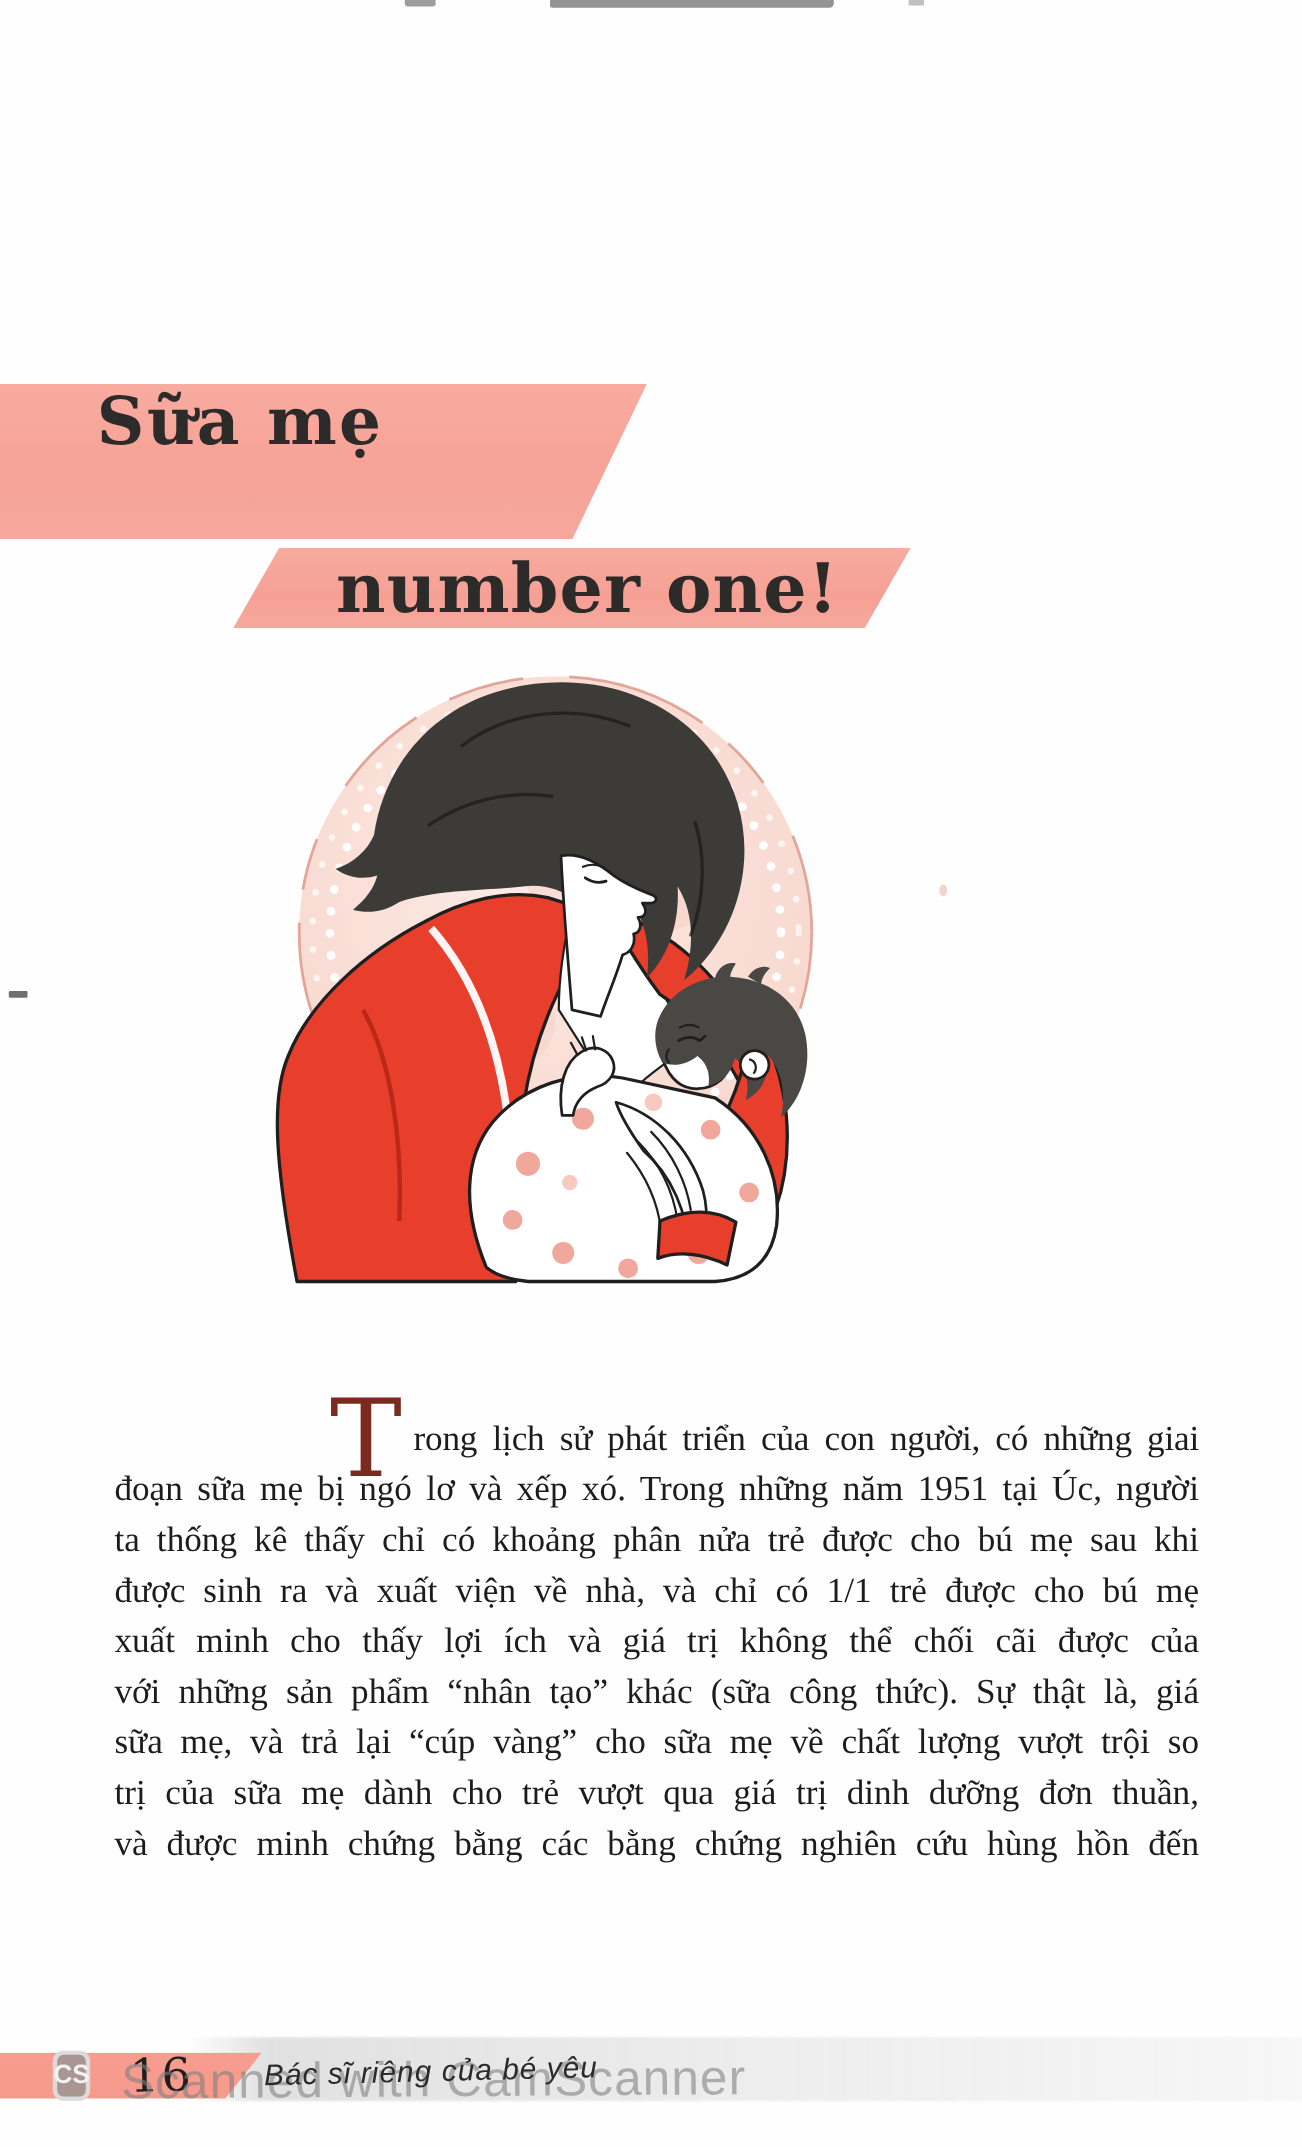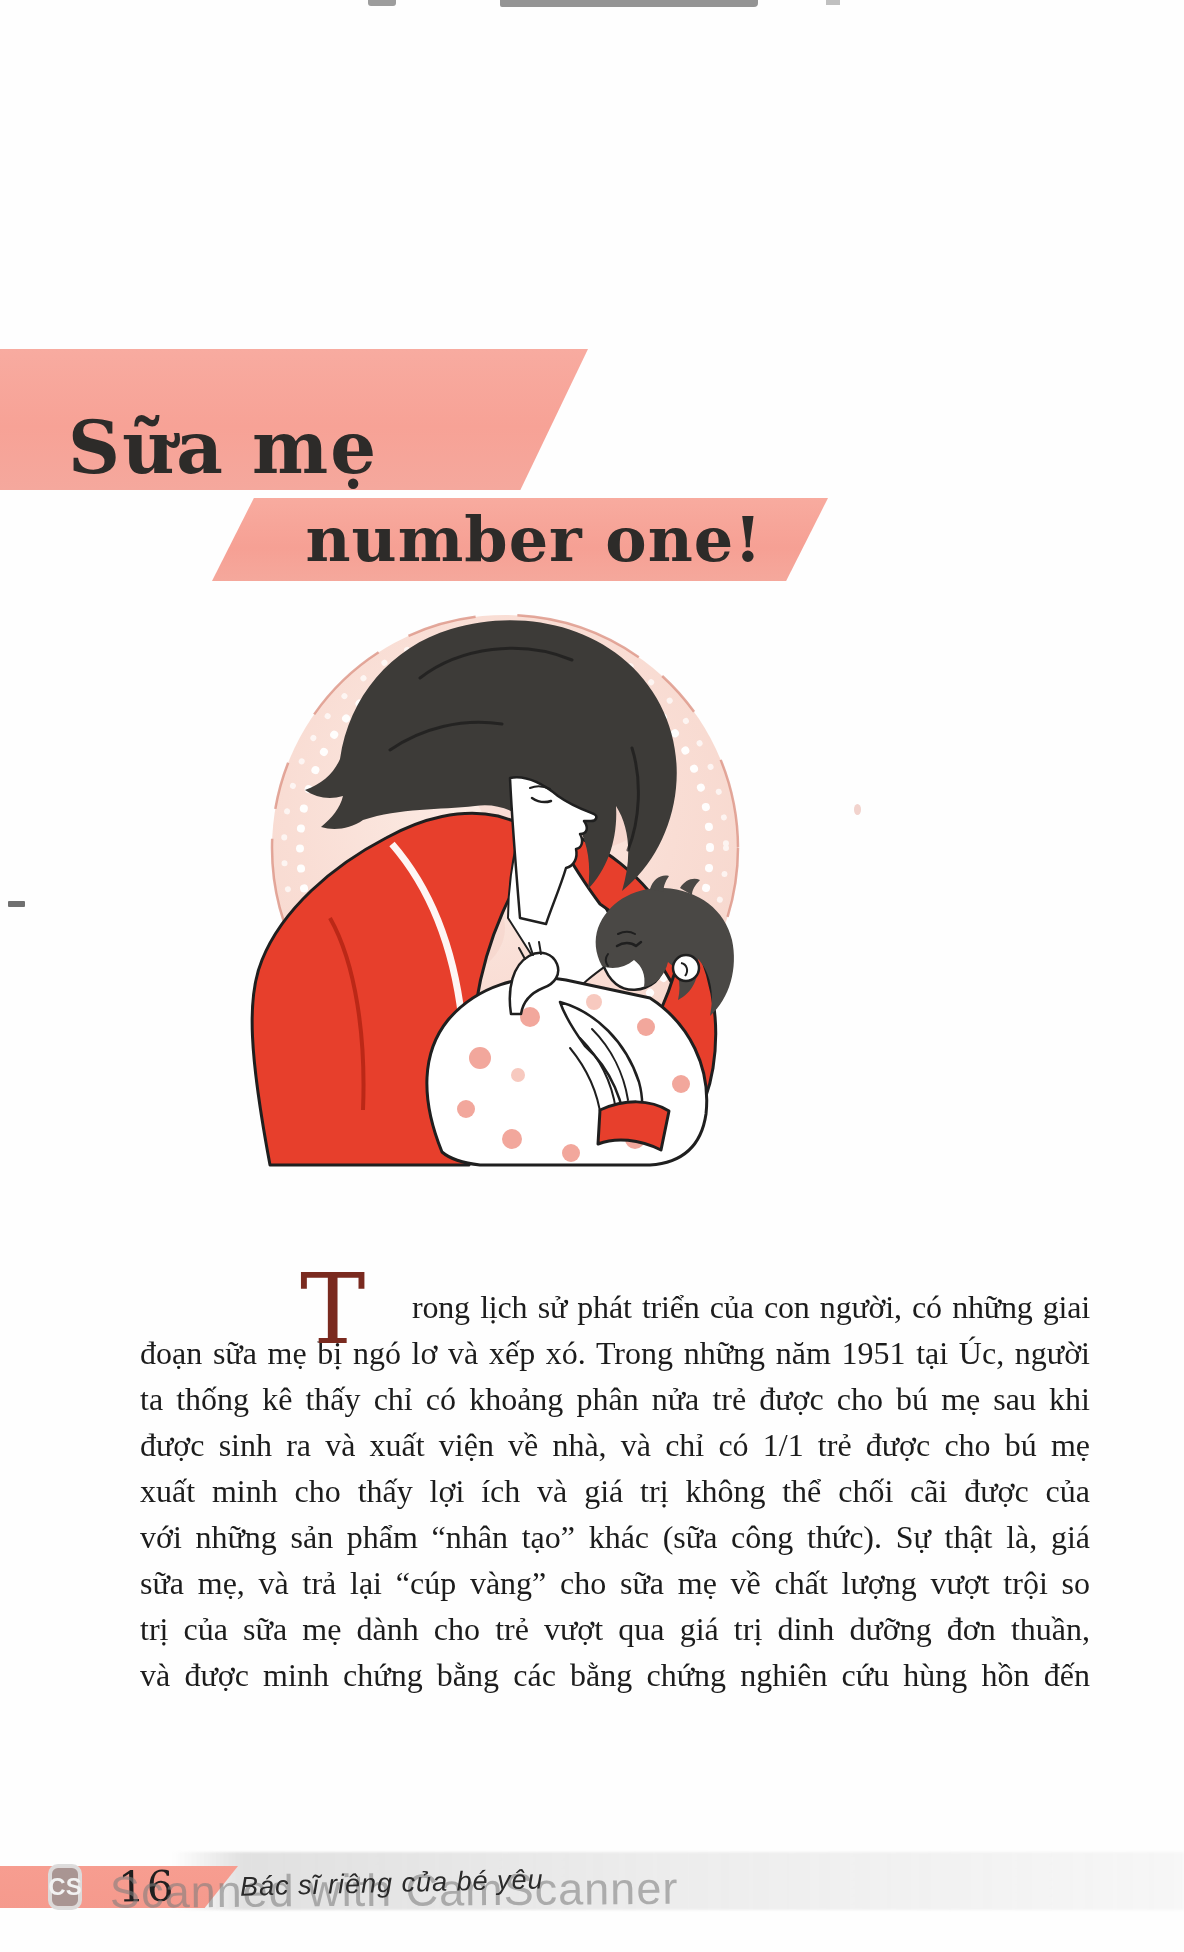--- a/index.html
+++ b/index.html
@@ -17,45 +17,45 @@
   .art-top3 { left:826px; top:0; width:14px; height:5px; opacity:.35; }
   .art-left { left:8px; top:901px; width:17px; height:6px; opacity:.8; border-radius:1px; }
   .art-speck { left:854px; top:804px; width:7px; height:11px; background:#e7ae a4; background:#e7aea4; opacity:.55; border-radius:50%; }
 
   
   .banner { position:absolute; color:#2d2b29; }
   .banner-title {
     left:0; top:349px; width:588px; height:141px;
     background:linear-gradient(180deg,#f8aba0 0%,#f7a296 55%,#f5a89d 100%);
     clip-path:polygon(0 0,100% 0,88.5% 100%,0 100%);
-    display:flex; align-items:flex-end;
-    padding-left:68px;
-    font-family:"DejaVu Serif","Liberation Serif",serif;
-    font-size:72px; font-weight:600; letter-spacing:2px;
+    display:flex; align-items:flex-start;
+    padding-left:88px;
+    font-family:"DejaVu Serif","Liberation Serif",serif;
+    font-size:60px; font-weight:600; letter-spacing:2px;
   }
   .banner-subtitle {
-    left:212px; top:498px; width:616px; height:83px;
+    left:212px; top:498px; width:616px; height:73px;
     background:linear-gradient(180deg,#f8ab9f 0%,#f6a094 60%,#f5a89c 100%);
     clip-path:polygon(6.8% 0,100% 0,93.2% 100%,0 100%);
     display:flex; align-items:center; justify-content:center;
     padding-left:28px;
     font-family:"DejaVu Serif","Liberation Serif",serif;
     font-size:62px; font-weight:600; letter-spacing:1px;
   }
 
   
   .illustration { position:absolute; left:180px; top:498px; width:600px; height:670px; }
 
   
   .paragraph {
     position:absolute; left:104px; top:1284px; width:986px;
     font-size:32px; line-height:46px; color:#1c1c1c;
     word-spacing:-0.5px;
   }
-  .bline { text-align:justify; text-align-last:justify; -moz-text-align-last:justify; white-space:normal;margin-left:36px; }
+  .bline { text-align:justify; text-align-last:justify; -moz-text-align-last:justify; white-space:normal; }
   .bline.first { padding-left:272px; letter-spacing:-0.2px; word-spacing:-1.5px; }
   .dropcap {
     position:absolute; left:196px; top:-24px;
     font-family:"DejaVu Serif","Liberation Serif",serif;
     font-size:98px; line-height:98px; color:#7a2a1f; font-weight:500;
   }
 
   
   .footer-band {
     position:absolute; left:172px; top:1852px; width:1012px; height:58px;

